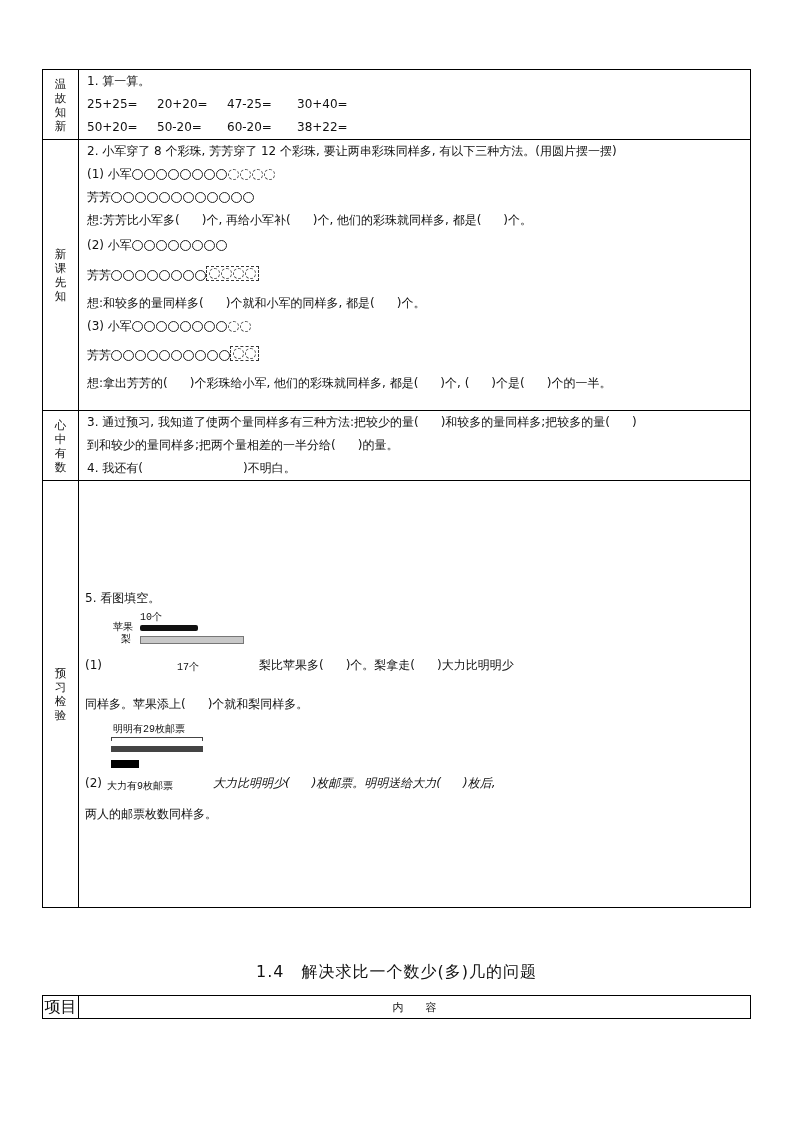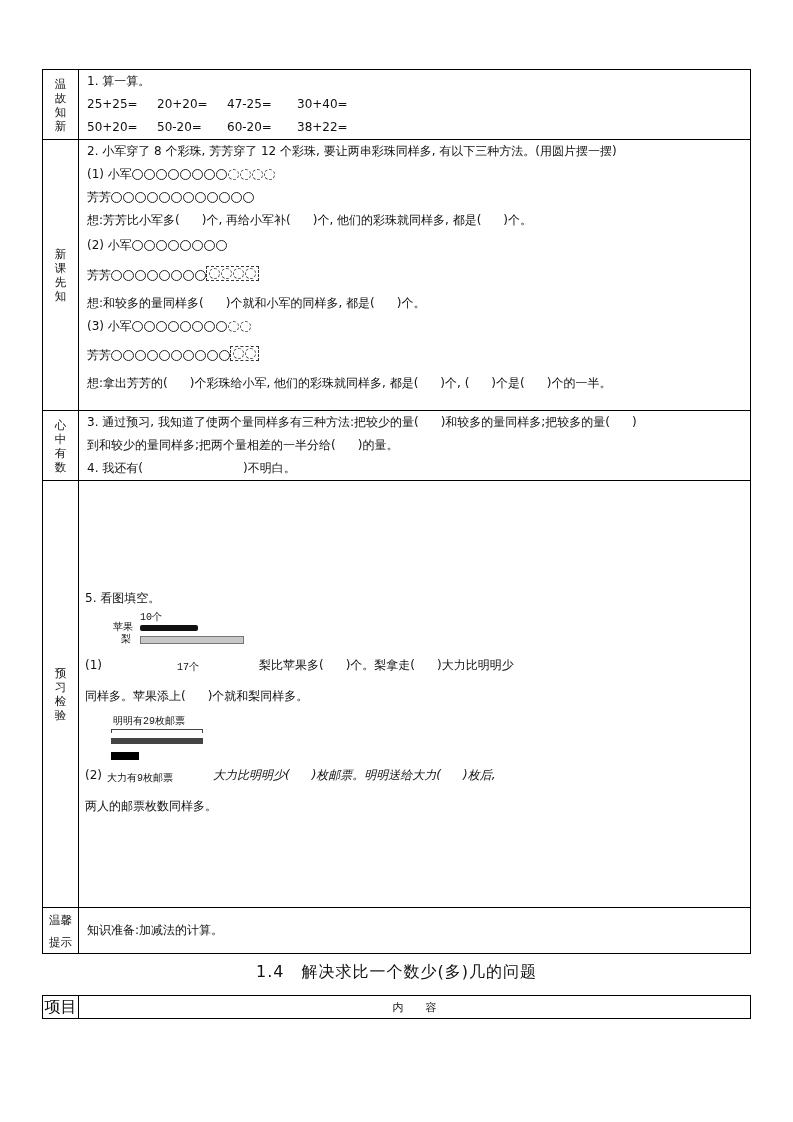--- a/index.html
+++ b/index.html
@@ -197,49 +197,40 @@
           <span class="tiny" style="left:28px;top:10px;">苹果</span>
           <span class="tiny" style="left:36px;top:22px;">梨</span>
           <div class="bar" style="left:55px;top:15px;width:58px;background:#111;border-radius:2px;"></div>
           <div class="bar" style="left:55px;top:26px;width:102px;background:#c8c8c8;border:1px solid #777;"></div>
         </div>
         <div class="line">
           <span>(1)</span>
           <span class="tiny" style="position:absolute;left:92px;top:2px;">17个</span>
           <span style="position:absolute;left:174px;"><span>梨比苹果多(</span><span class="blank"></span><span>)个。梨拿走(</span><span class="blank"></span><span>)大力比明明少</span></span>
         </div>
-        <div class="line" style="margin-top:8px;">
+        <div class="line" style="margin-top:16px;">
           <span>同样多。苹果添上(</span><span class="blank"></span><span>)个就和梨同样多。</span>
         </div>
 
         <div style="position:relative;height:50px;margin-top:6px;">
           <span class="tiny" style="left:28px;top:0px;">明明有29枚邮票</span>
           <div style="position:absolute;left:26px;top:15px;width:90px;height:3px;border-top:1px solid #444;border-left:1px solid #444;border-right:1px solid #444;"></div>
           <div class="bar" style="left:26px;top:24px;width:92px;background:#444;"></div>
           <div class="bar" style="left:26px;top:38px;width:28px;height:8px;background:#000;"></div>
         </div>
         <div class="line">
           <span>(2)</span>
           <span class="tiny" style="position:absolute;left:22px;top:3px;">大力有9枚邮票</span>
           <span style="position:absolute;left:128px;font-style:italic;"><span>大力比明明少(</span><span class="blank"></span><span>)枚邮票。明明送给大力(</span><span class="blank"></span><span>)枚后,</span></span>
         </div>
         <div class="line" style="margin-top:8px;">两人的邮票枚数同样多。</div>
       </div>
     </td>
   </tr>
 
-  <tr style="height:46px;">
-    <td class="lab" style="line-height:22px;">
-      <span>温馨</span>
-      <span>提示</span>
-    </td>
-    <td class="cnt" style="vertical-align:middle;">
-      <span>知识准备:加减法的计算。</span>
-    </td>
-  </tr>
 </tbody>
   </table>
 
 <div class="title">1.4　解决求比一个数少(多)几的问题</div>
 
 <table class="tbl" style="top:995px;">
   <tbody>
       <tr style="height:23px;">
     <td class="lab" style="font-size:16px;">项目</td>
     <td style="text-align:center;vertical-align:middle;font-size:11px;">内　　容</td>

